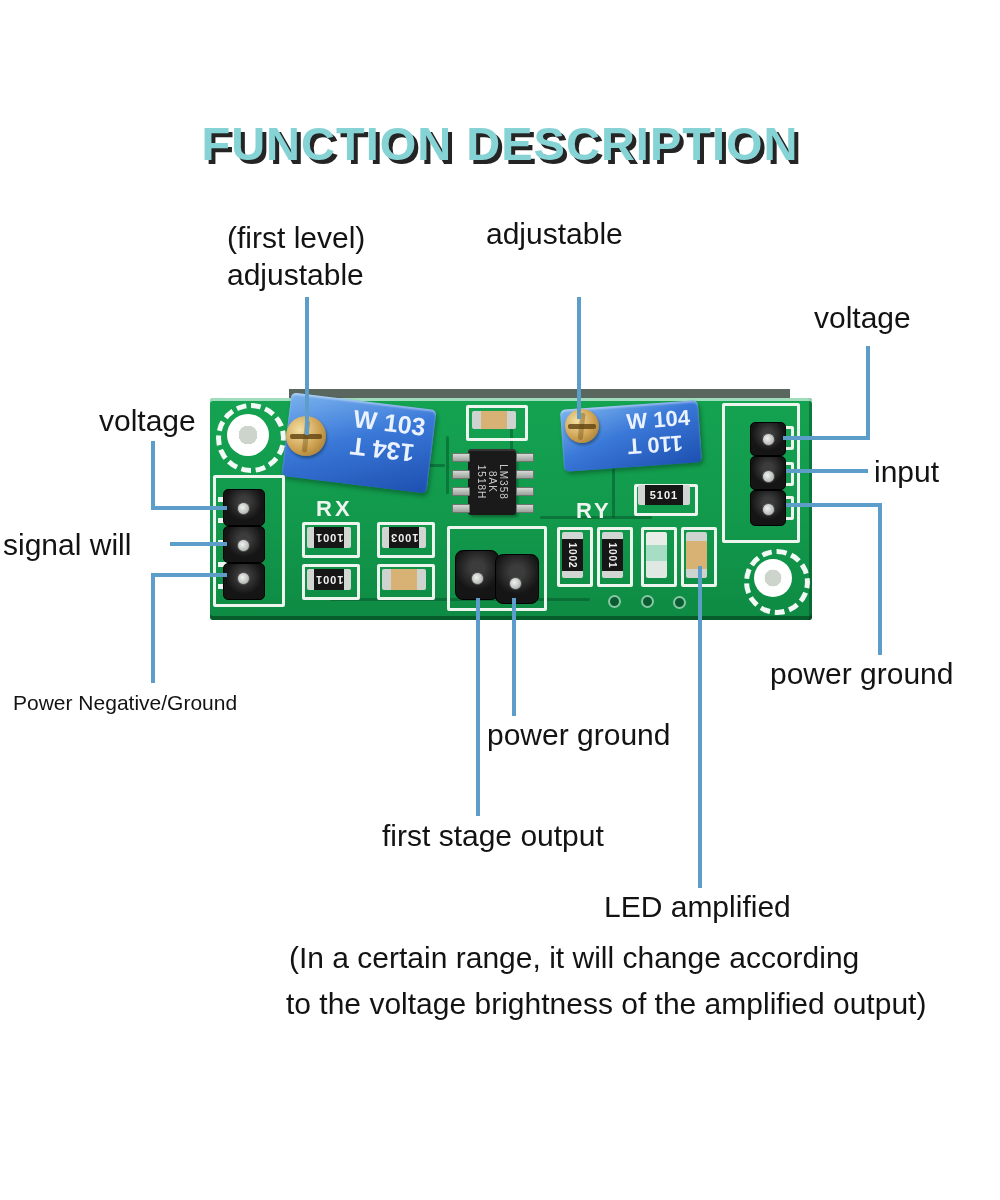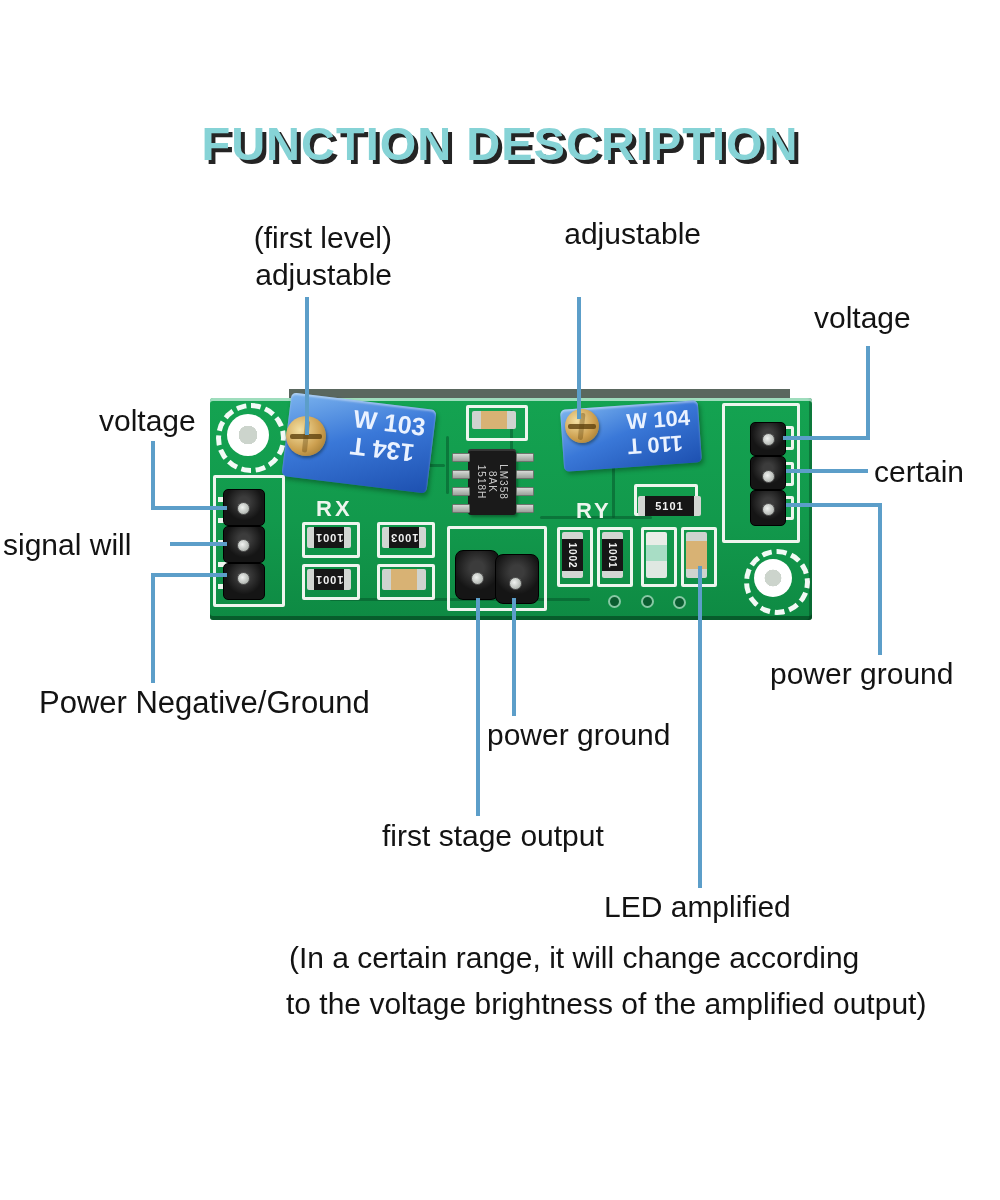--- a/index.html
+++ b/index.html
@@ -15,21 +15,21 @@
   .abs{position:absolute;}
   
   .title{
     left:0;right:0;top:116px;text-align:center;
     font-size:47px;font-weight:bold;letter-spacing:1px;
     color:#86d3d6;text-shadow:4px 4px 0 #242424;
     z-index:9;
   }
   
   .lbl{font-size:30px;line-height:37px;color:#131313;white-space:nowrap;z-index:9;text-align:center;}
-  .lbl.center{text-align:right;white-space:normal;}
+  .lbl.center{text-align:left;white-space:normal;}
   
   .line{background:var(--line);z-index:8;}
   
   .shadow-strip{left:289px;top:389px;width:501px;height:11px;background:#5a675e;z-index:0;}
   .board{
     left:210px;top:398px;width:602px;height:222px;z-index:1;
     background:linear-gradient(180deg,#14a351 0%,#12994c 55%,#0e8a43 100%);
     border-radius:3px;
     box-shadow:inset 0 3px 0 rgba(205,240,225,.75), inset 0 -4px 0 rgba(0,45,20,.5), inset -3px 0 0 rgba(0,45,20,.35);
   }
@@ -80,23 +80,23 @@
   <div>(first level)</div>
   <div>adjustable</div>
 </div>
 
 <div class="abs lbl center" style="left:486px;top:215px;width:215px;">
   <div>adjustable</div>
 </div>
 
 <div class="abs lbl" style="left:99px;top:402px;">voltage</div>
 <div class="abs lbl" style="left:814px;top:299px;">voltage</div>
-<div class="abs lbl" style="left:874px;top:453px;">certain</div>
+<div class="abs lbl" style="left:874px;top:453px;">input</div>
 <div class="abs lbl" style="left:3px;top:526px;">signal will</div>
-<div class="abs lbl" style="left:13px;top:684px;font-size:31px;margin-left:26px;">Power Negative/Ground</div>
+<div class="abs lbl" style="left:13px;top:684px;font-size:21px;">Power Negative/Ground</div>
 <div class="abs lbl" style="left:770px;top:655px;">power ground</div>
 <div class="abs lbl" style="left:487px;top:716px;">power ground</div>
 <div class="abs lbl" style="left:382px;top:817px;">first stage output</div>
 <div class="abs lbl" style="left:604px;top:888px;">LED amplified</div>
 <div class="abs lbl" style="left:289px;top:939px;">(In a certain range, it will change according</div>
 <div class="abs lbl" style="left:286px;top:985px;">to the voltage brightness of the amplified output)</div>
 
 <div class="abs line" style="left:305px;top:297px;width:4px;height:138px;"></div>
 <div class="abs line" style="left:577px;top:297px;width:4px;height:122px;"></div>
 <div class="abs line" style="left:866px;top:346px;width:4px;height:94px;"></div>
@@ -206,21 +206,21 @@
     <span class="rlab rot180">1003</span>
   </div>
   <div class="silkbox" style="left:92px;top:166px;width:52px;height:30px;"></div>
   <div class="res h" style="left:97px;top:171px;width:44px;height:21px;">
     <span class="rlab rot180">1001</span>
   </div>
   <div class="silkbox" style="left:167px;top:166px;width:52px;height:30px;"></div>
   <div class="res cap-h" style="left:172px;top:171px;width:44px;height:21px;"></div>
 
   <div class="silkbox" style="left:424px;top:86px;width:58px;height:26px;"></div>
-  <div class="res h" style="left:428px;top:98px;width:63px;height:20px;justify-content:center;">
+  <div class="res h" style="left:428px;top:87px;width:52px;height:20px;justify-content:center;">
     <span class="rlab">5101</span>
   </div>
 
   <div class="silkbox" style="left:347px;top:129px;width:30px;height:54px;"></div>
   <div class="res v" style="left:352px;top:134px;width:21px;height:46px;">
     <span class="rlab rot90" style="font-size:10px;">1002</span>
   </div>
   <div class="silkbox" style="left:387px;top:129px;width:30px;height:54px;"></div>
   <div class="res v" style="left:392px;top:134px;width:21px;height:46px;">
     <span class="rlab rot90" style="font-size:10px;">1001</span>

